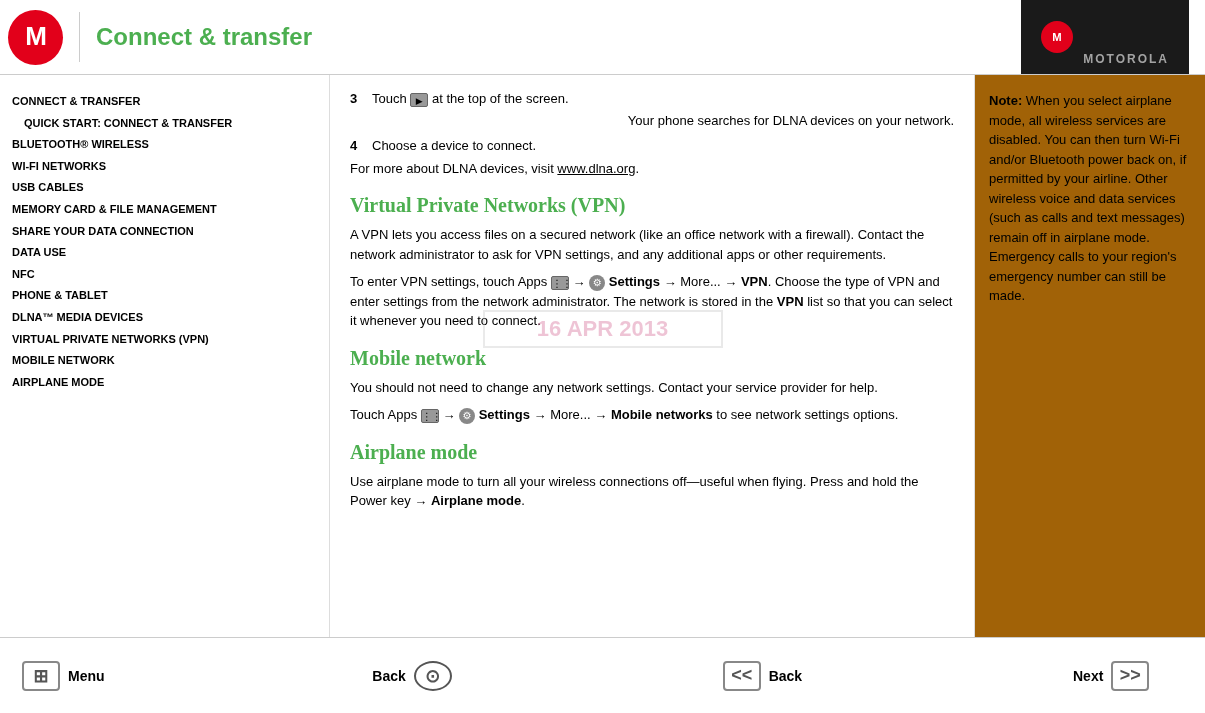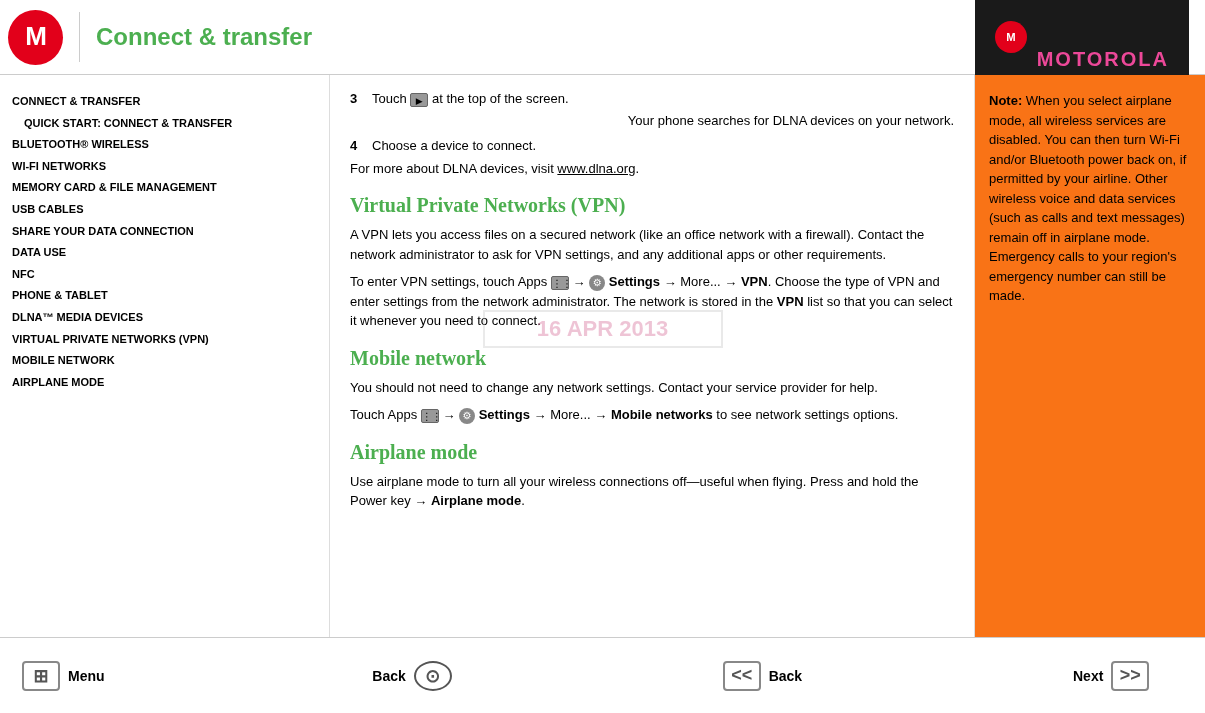--- a/index.html
+++ b/index.html
@@ -51,22 +51,22 @@
       color: #4CAF50;
     }
     .motorola-brand {
       background: #1a1a1a;
       padding: 8px 20px;
       display: flex;
       align-items: center;
       gap: 10px;
     }
     .motorola-brand-text {
-      color: #ec4899;
-      font-size: 20px;
+      color: #a3a3a3;
+      font-size: 12px;
       font-weight: bold;
       letter-spacing: 2px;
       text-transform: uppercase;
       margin-top: 44px;
     }
     .brand-logo-circle {
       width: 32px;
       height: 32px;
       border-radius: 50%;
       background: #e2001a;
@@ -166,21 +166,21 @@
       text-align: center;
       line-height: 16px;
       color: #fff;
     }
 
     
     .note-panel {
       width: 230px;
       min-width: 230px;
       padding: 16px 14px;
-      background: #f97316;
+      background: #a16207;
       font-size: 13px;
       line-height: 1.5;
     }
 
     
     .footer {
       height: 76px;
       border-top: 1px solid #ccc;
       display: flex;
       align-items: center;
@@ -272,22 +272,22 @@
   </div>
 </div>
 
 <div class="main-layout">
 
   <nav class="sidebar">
     <a class="sidebar-item">CONNECT &amp; TRANSFER</a>
     <a class="sidebar-item sub">QUICK START: CONNECT &amp; TRANSFER</a>
     <a class="sidebar-item">BLUETOOTH® WIRELESS</a>
     <a class="sidebar-item">WI-FI NETWORKS</a>
+    <a class="sidebar-item">USB CABLES</a>
     <a class="sidebar-item">MEMORY CARD &amp; FILE MANAGEMENT</a>
-    <a class="sidebar-item">USB CABLES</a>
     <a class="sidebar-item">SHARE YOUR DATA CONNECTION</a>
     <a class="sidebar-item">DATA USE</a>
     <a class="sidebar-item">NFC</a>
     <a class="sidebar-item">PHONE &amp; TABLET</a>
     <a class="sidebar-item">DLNA™ MEDIA DEVICES</a>
     <a class="sidebar-item">VIRTUAL PRIVATE NETWORKS (VPN)</a>
     <a class="sidebar-item">MOBILE NETWORK</a>
     <a class="sidebar-item">AIRPLANE MODE</a>
   </nav>
 

